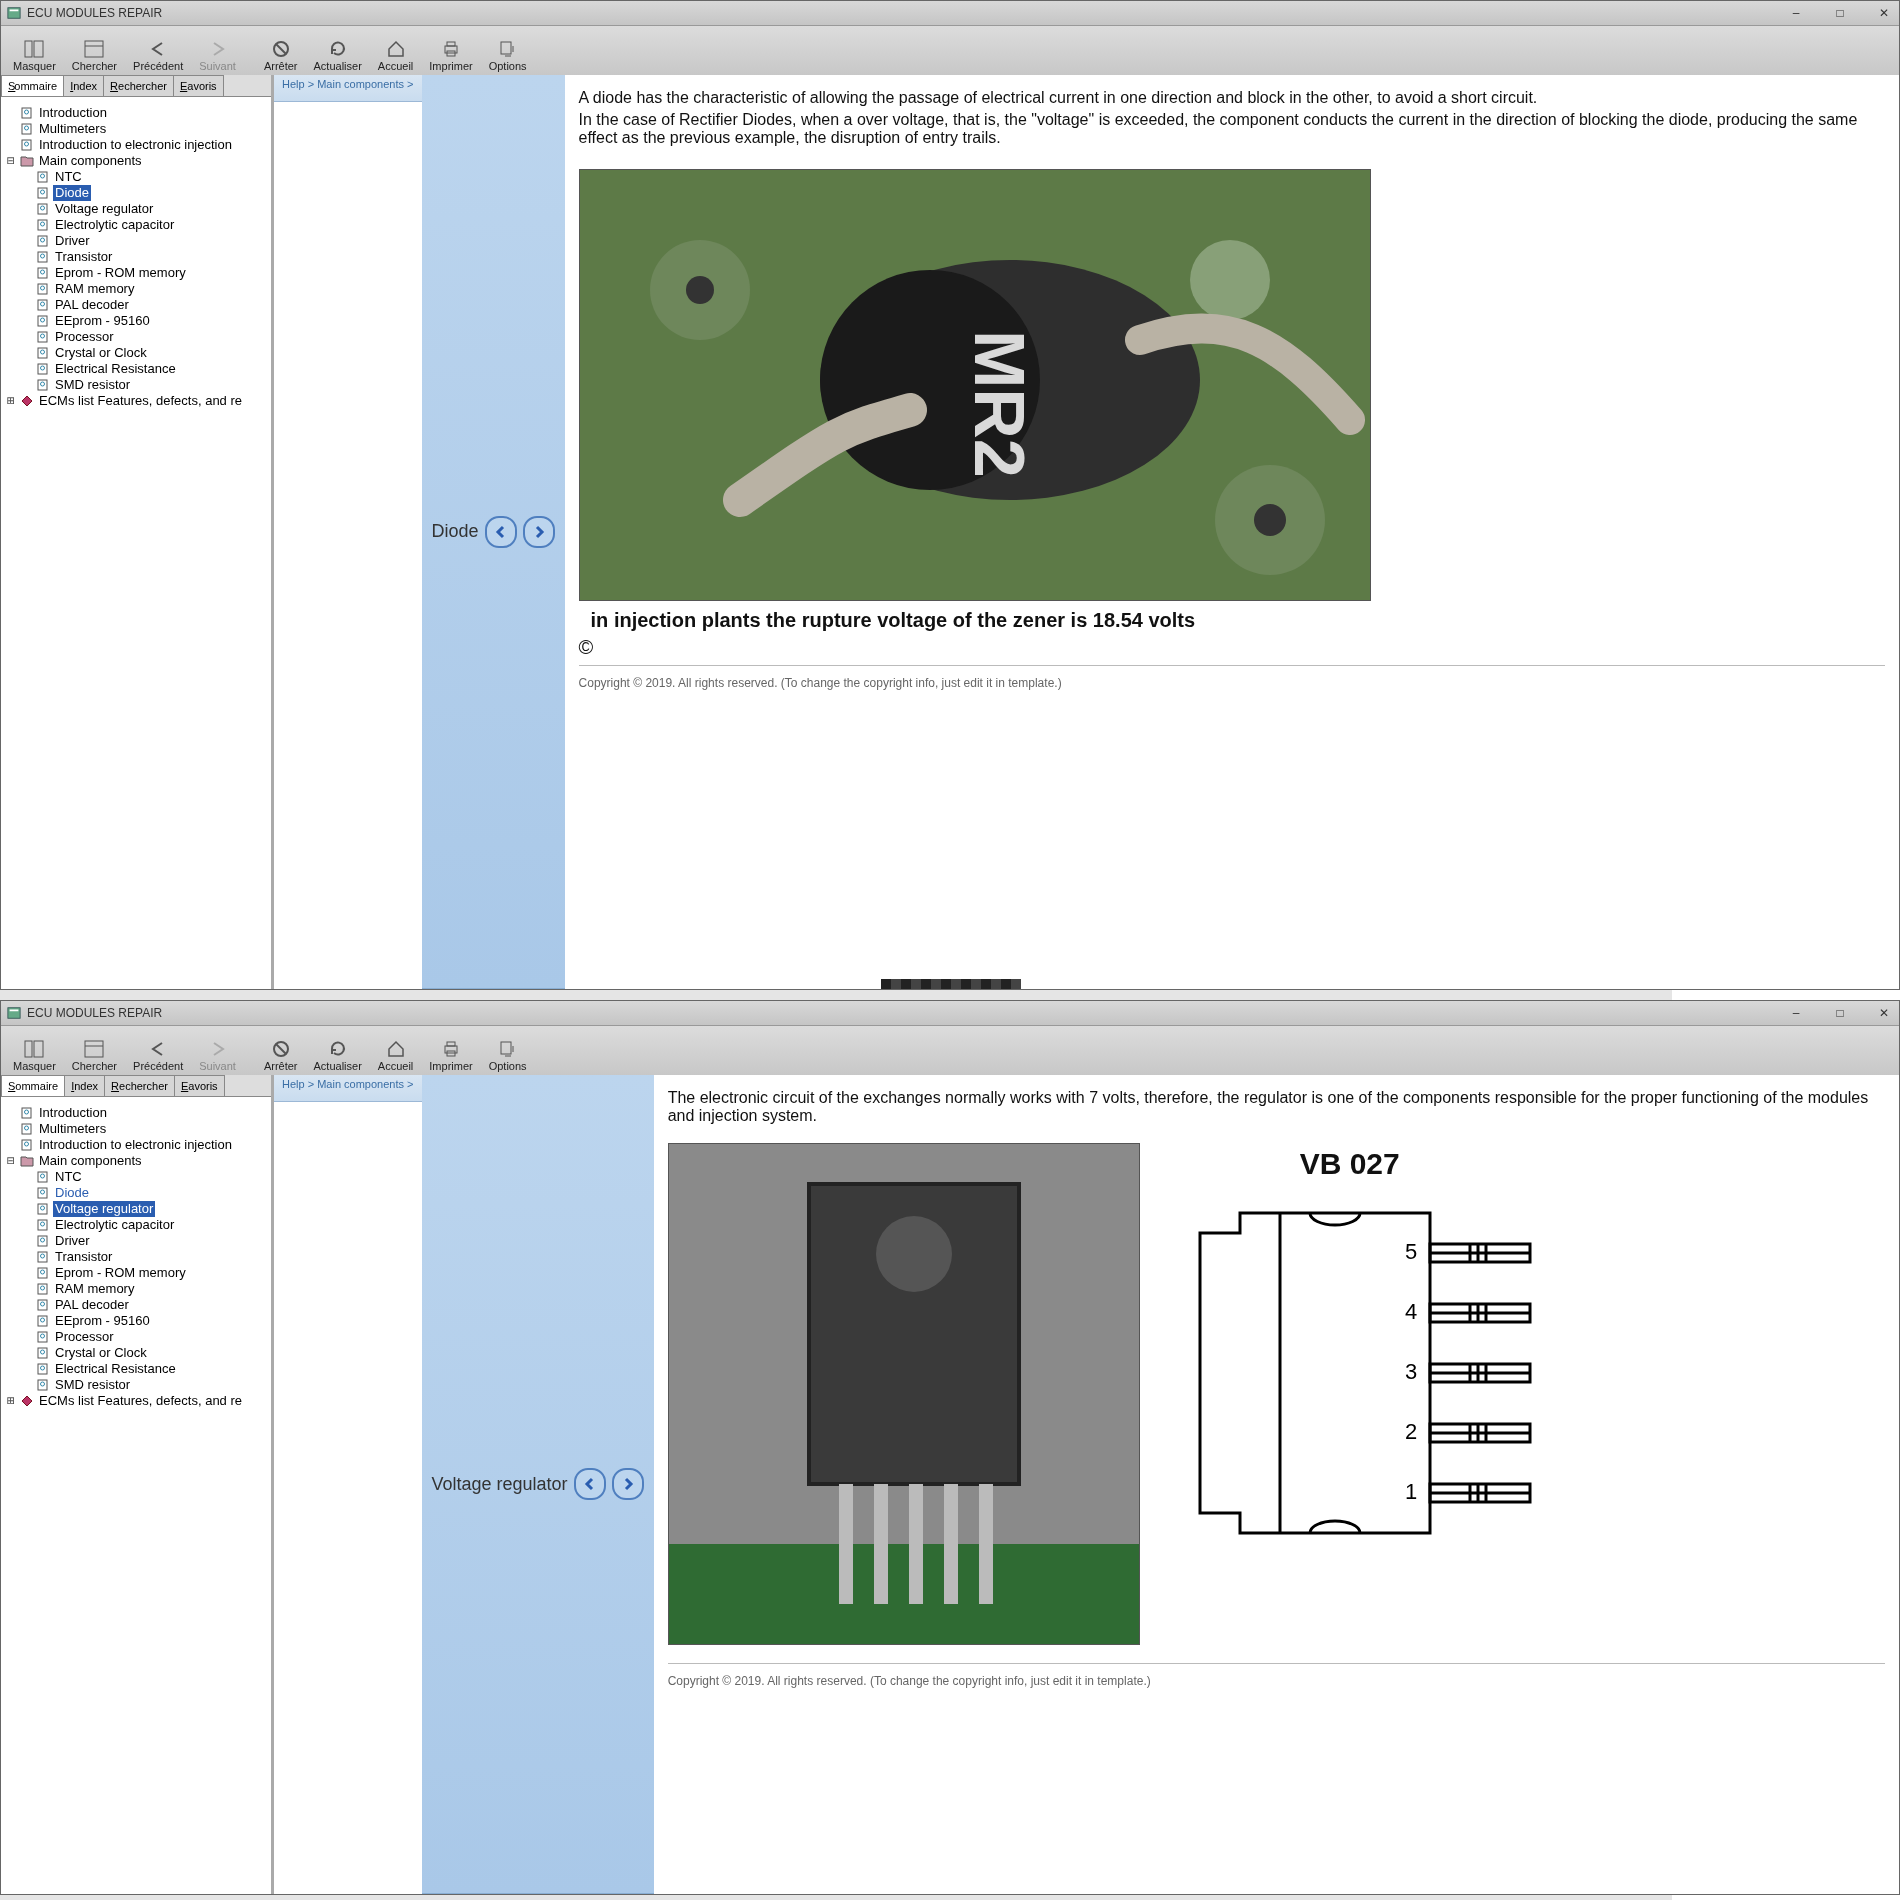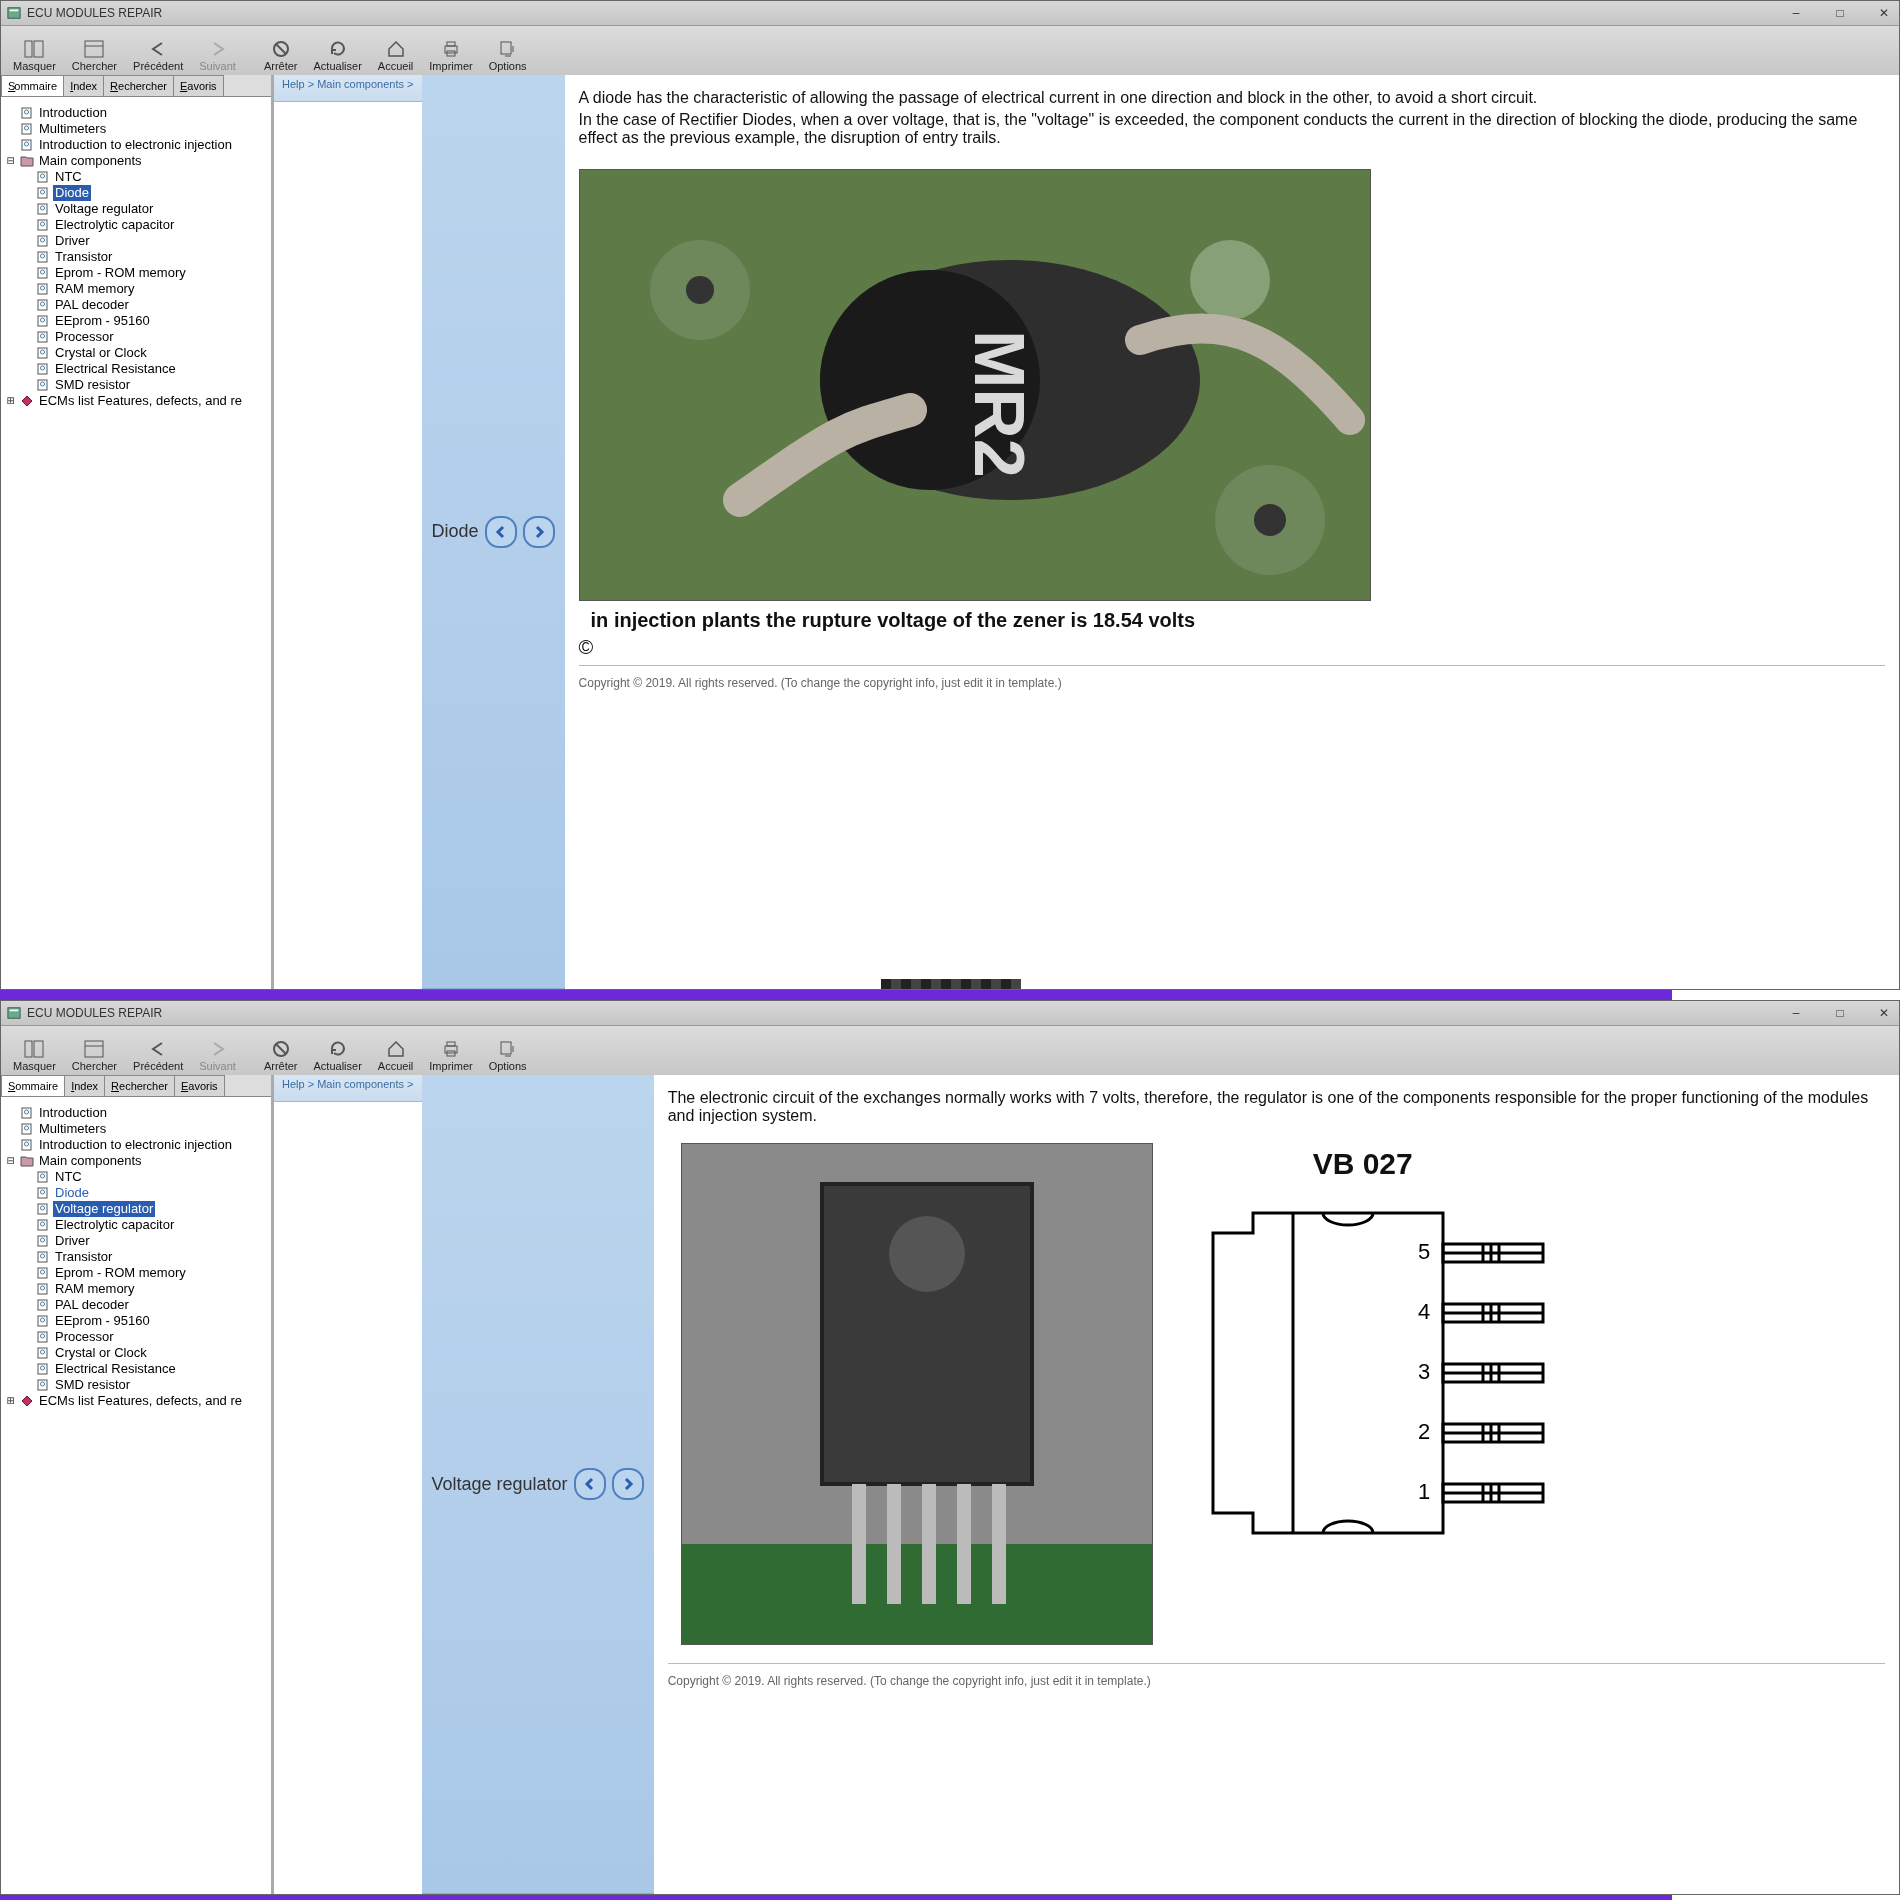--- a/index.html
+++ b/index.html
@@ -1,16 +1,16 @@
 <!DOCTYPE html>
 <html><head>
 <meta charset="utf-8">
 <style>
   html,body{margin:0;padding:0;background:#fff;font-family:Tahoma,Arial,sans-serif;font-size:11px;color:#000}
-  .canvas{width:1672px;height:1900px;background:#6d28d9;position:relative}
+  .canvas{width:1672px;height:1900px;background:#e5e5e5;position:relative}
   .app{position:absolute;left:0;width:1900px;border:1px solid #666;box-sizing:border-box;
        background:linear-gradient(#cfcfcf,#c2c2c2);overflow:hidden}
   .app.top{top:0;height:990px}
   .app.bottom{top:1000px;height:895px}
   
   .titlebar{height:24px;background:linear-gradient(#d8d8d8,#c5c5c5);display:flex;align-items:center;
             padding:0 6px;font-size:12px;color:#333;border-bottom:1px solid #999}
   .title-icon{width:14px;height:14px;margin-right:6px;flex:0 0 auto}
   .title-text{flex:1 1 auto}
   .syswrap{display:flex;gap:26px;align-items:center}
@@ -51,21 +51,21 @@
             display:flex;align-items:center;justify-content:center;margin-left:6px;cursor:pointer;color:#2a5db0}
   .doc{flex:1;overflow:auto;padding:14px 14px 20px 14px;font-size:16px;color:#111;background:#fff}
   .doc p{margin:0 0 4px 0}
   .photo{margin:22px 0 8px 0}
   .diode-photo{width:790px;height:430px;background:#4a6b3a;border:1px solid #555;position:relative;overflow:hidden}
   .caption{font-weight:700;font-size:20px;margin:8px 0 4px 12px}
   .copy{font-size:20px;margin:2px 0 0 0}
   hr{border:none;border-top:1px solid #bbb;margin:6px 0}
   .foot{font-size:12px;color:#666;margin-top:10px}
   
-  .vrow{display:flex;gap:30px;margin:18px 13px}
+  .vrow{display:flex;gap:30px;margin:18px 0}
   .vphoto{width:470px;height:500px;background:#666;border:1px solid #555;position:relative;overflow:hidden}
   .vdiag{width:420px;height:430px;position:relative}
   .vdiag .chiplabel{position:absolute;top:4px;left:130px;font-size:30px;font-weight:700}
   
   .midstrip{position:absolute;left:880px;width:140px;height:12px;
             background:repeating-linear-gradient(90deg,#222 0 10px,#444 10px 20px)}
   .app.top .midstrip{top:978px}
 </style>
 </head>
 <body>

